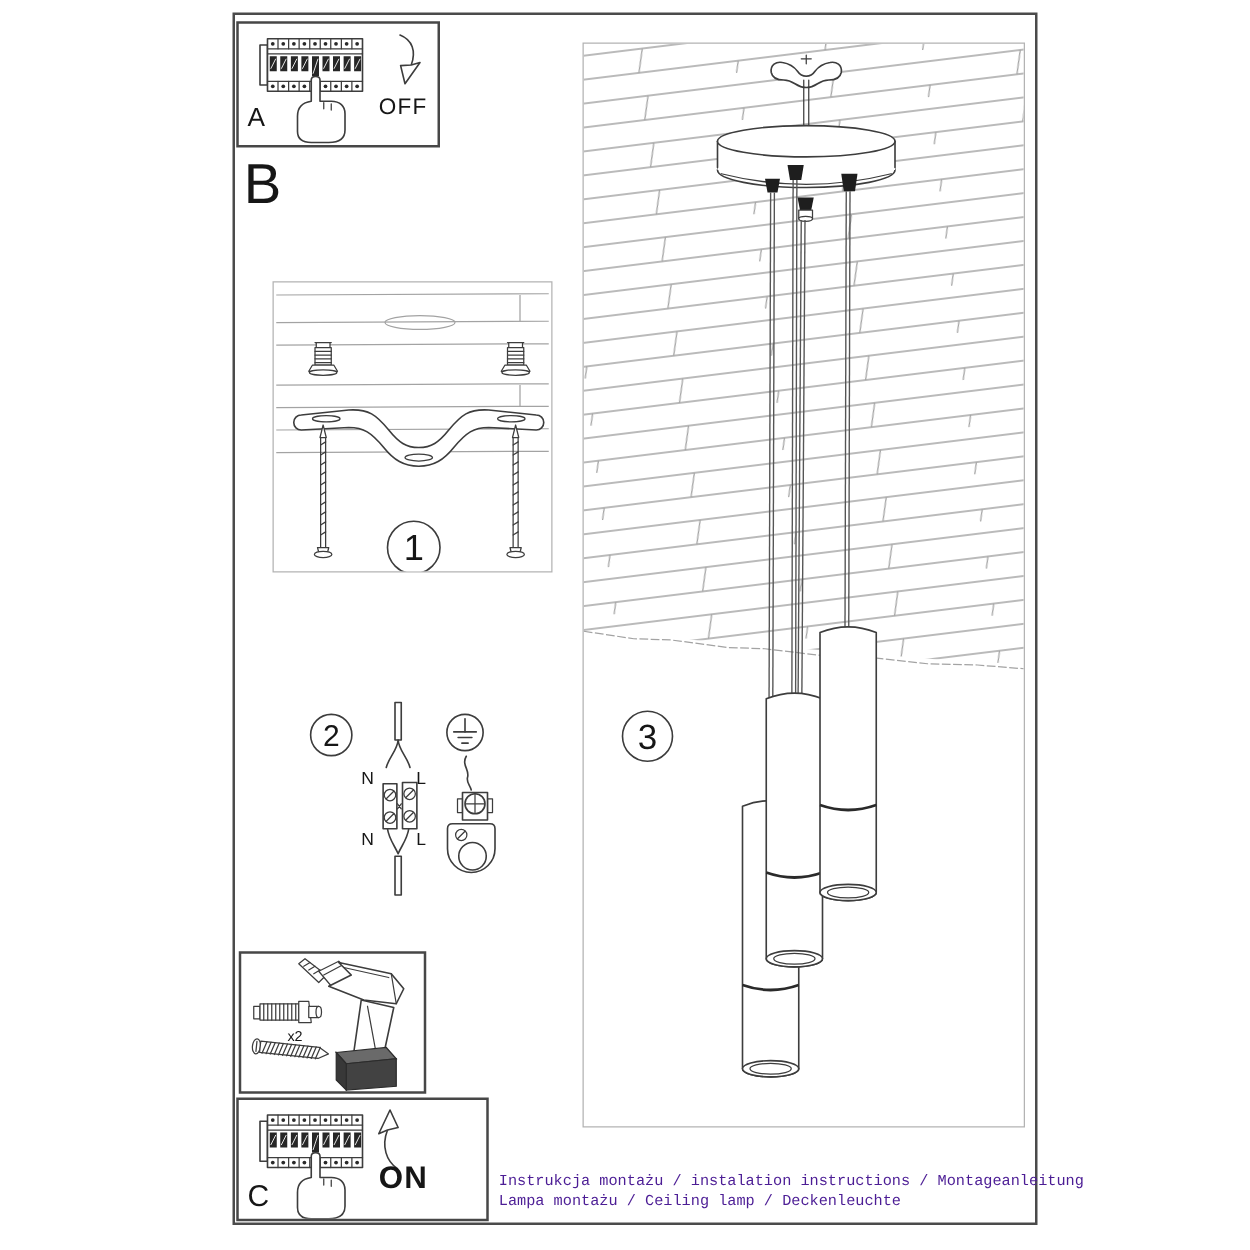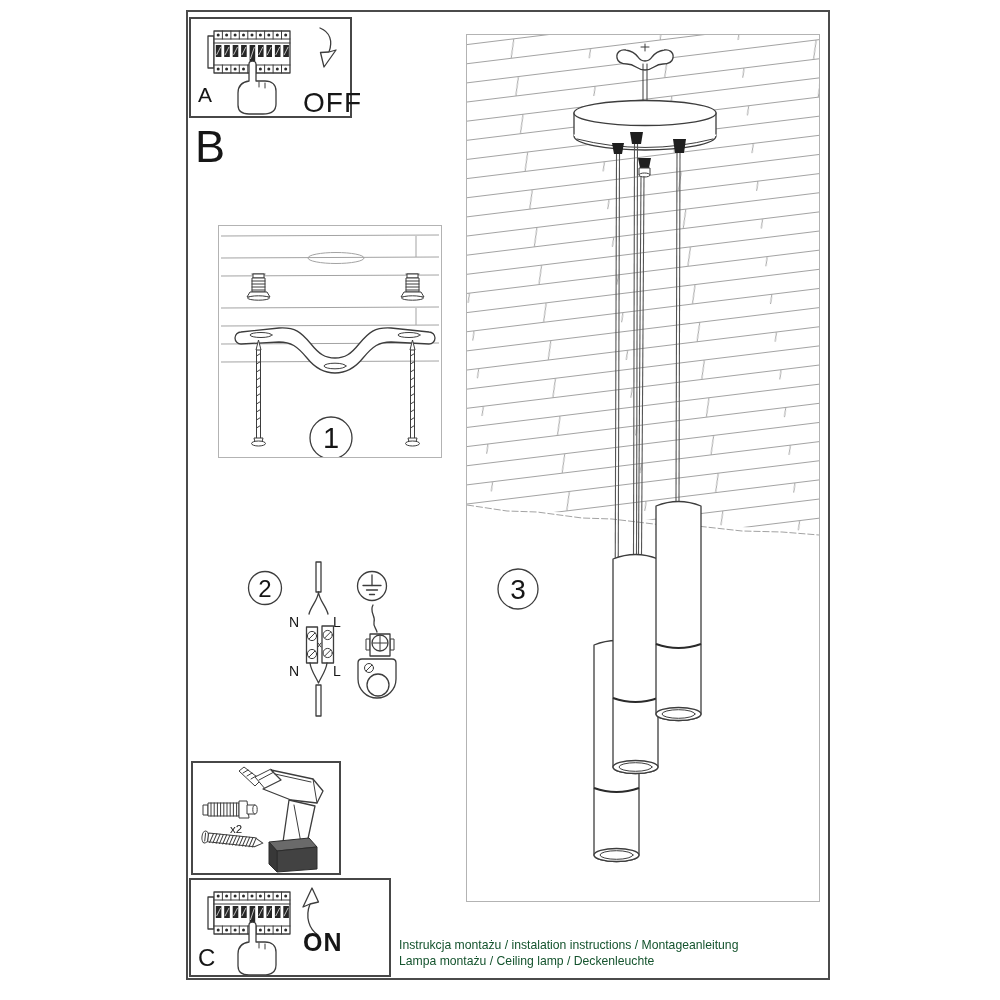--- a/index.html
+++ b/index.html
@@ -11,21 +11,21 @@
   .light-box{border:1px solid #b3b3b3;box-sizing:border-box;background:#fff;}
   svg{display:block;}
   .ln{fill:none;stroke:#3d3d3d;stroke-width:1.3;stroke-linecap:round;stroke-linejoin:round;}
   .lnf{fill:#fff;stroke:#3d3d3d;stroke-width:1.3;stroke-linejoin:round;}
   .thin{stroke-width:1;}
   .lt{stroke:#a3a3a3;stroke-width:1;fill:none;}
   .blk{fill:#1e1e1e;stroke:none;}
   .cab{fill:none;stroke:#555;stroke-width:1.1;}
   text{font-family:"Liberation Sans",sans-serif;fill:#161616;}
   .lbl{position:absolute;color:#161616;line-height:1;}
-  .footer-line{font-size:12.2px;line-height:15.5px;color:#14532d;white-space:nowrap;}
+  .footer-line{font-size:12.2px;line-height:15.5px;color:#4c1d95;white-space:nowrap;font-family:Liberation Mono, monospace;}
 </style>
 </head>
 <body>
 
 <div id="sheet">
 
   <svg width="0" height="0" style="position:absolute" aria-hidden="true">
     <defs>
       <g id="breaker-hand">
         <rect x="17" y="17" width="6" height="32" class="lnf" stroke-width="1.1"></rect>
@@ -105,21 +105,21 @@
 
   <div class="abs dark-box" style="left:189px;top:17px;width:163px;height:101px;">
     <svg width="159" height="97" viewBox="0 0 159 97">
       <use href="#breaker-hand"></use>
       <g>
         <path class="ln" stroke-width="1.5" d="M129,9 C139,13 142,22 138,33"></path>
         <path class="lnf" d="M138,33 L145,31 L133,48 L129.5,33.5 Z"></path>
       </g>
     </svg>
     <span class="lbl" style="left:7px;top:65px;font-size:21px;">A</span>
-    <span class="lbl" style="left:112px;top:70px;font-size:28px;letter-spacing:1px;">OFF</span>
+    <span class="lbl" style="left:112px;top:57px;font-size:18px;letter-spacing:1px;">OFF</span>
   </div>
 
   <div class="abs lbl" style="left:195px;top:124px;font-size:45px;">B</div>
 
   <div class="abs light-box" style="left:218px;top:225px;width:224px;height:233px;">
     <svg width="222" height="231" viewBox="0 0 222 231">
       <g class="lt">
         <line x1="2" y1="10" x2="220" y2="9"></line>
         <line x1="2" y1="32" x2="220" y2="31"></line>
         <line x1="2" y1="50" x2="220" y2="49"></line>

